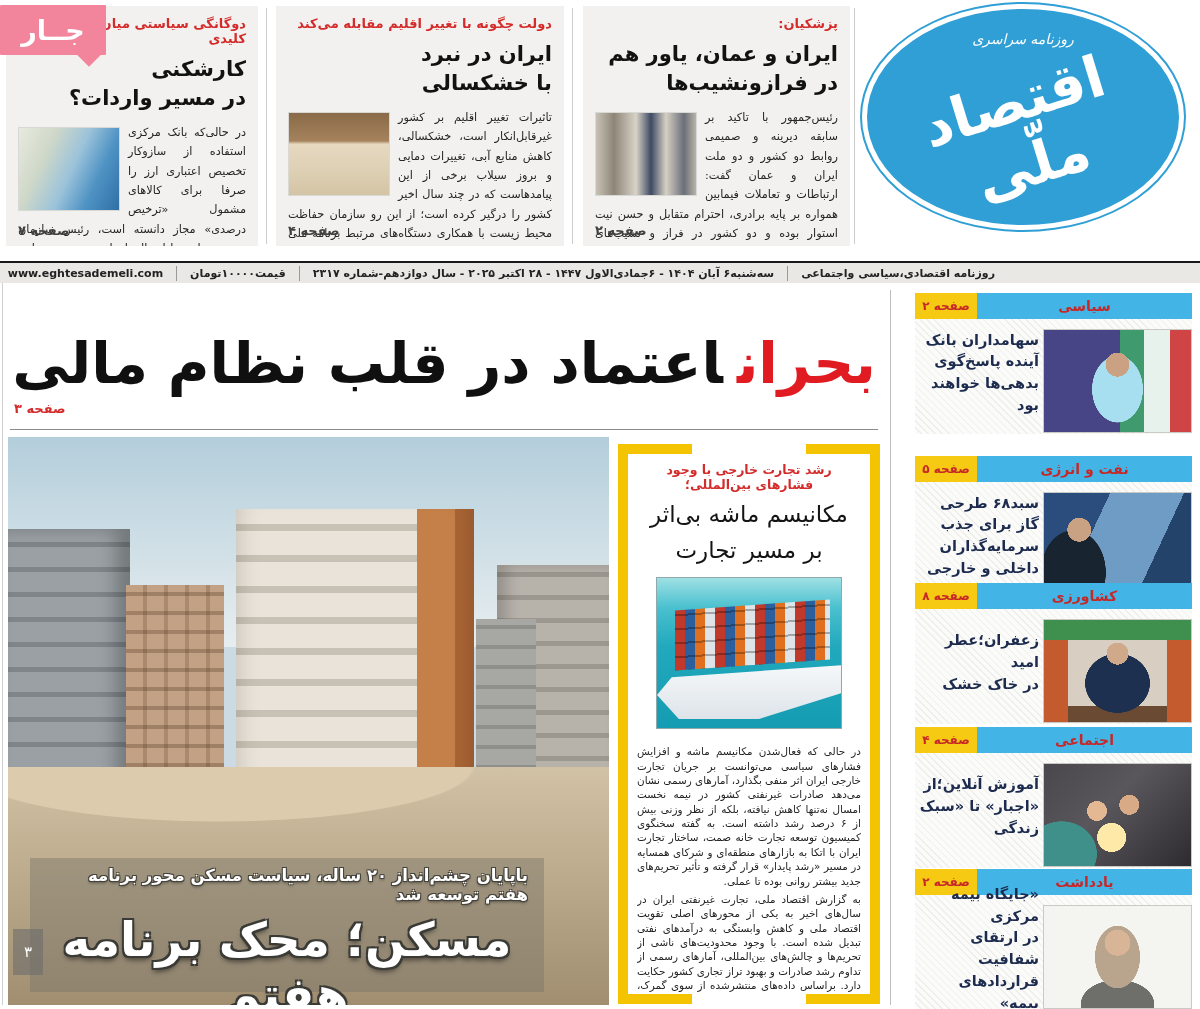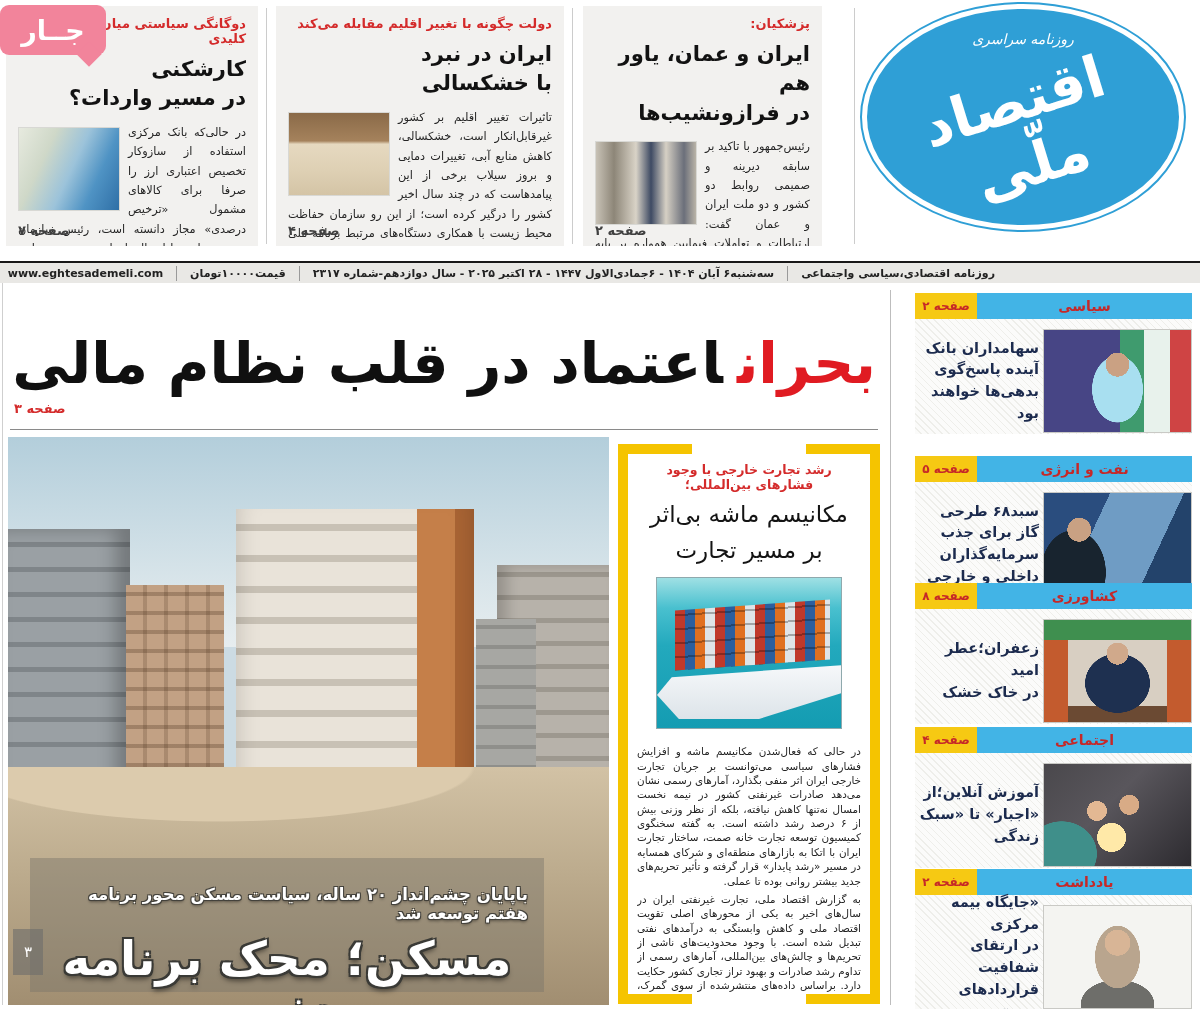--- a/index.html
+++ b/index.html
@@ -3,34 +3,34 @@
 <meta charset="utf-8">
 <style>
   * { margin:0; padding:0; box-sizing:border-box; }
   body { background:#ffffff; font-family:"DejaVu Sans", sans-serif; }
   #page { position:relative; width:1200px; height:1009px; background:#fff; overflow:hidden; direction:rtl; }
 
   
   .topbox { position:absolute; top:6px; height:240px; background:#f2f1ef; padding:10px 12px 8px; overflow:hidden; z-index:1; }
   #tb1 { left:6px;  width:252px; }
   #tb2 { left:276px; width:288px; }
-  #tb3 { left:583px; width:239px; }
+  #tb3 { left:583px; width:267px; }
   .tb-kicker { position:relative; z-index:3; color:#d42b2b; font-weight:bold; font-size:13px; text-align:right; }
   .tb-title  { margin-top:9px; font-weight:bold; font-size:21px; line-height:1.4; text-align:right; color:#121212; white-space:pre-line; letter-spacing:-0.5px; }
   .tb-body   { margin-top:9px; font-size:11.3px; line-height:1.72; color:#262626; text-align:justify; }
   .tb-img    { float:left; width:102px; height:84px; margin:4px 8px 3px 0; border:1px solid #d8d8d4; }
   .img-money { background:linear-gradient(115deg,#e7eadf 0%,#cfd8c8 28%,#9cc3da 52%,#4f93c4 74%,#2f6fa6 100%); }
   .img-dry   { background:linear-gradient(180deg,#8a6a48 0%,#a5825c 34%,#e6d9c0 38%,#ded0b4 70%,#d4c4a6 100%); }
   .img-meet  { background:linear-gradient(90deg,#c8c2b6 0%,#8d8678 18%,#d9d3c7 40%,#3e4a63 55%,#d6d0c4 70%,#6b6f7a 88%,#b9b3a7 100%); }
   .tb-page { position:absolute; left:12px; bottom:8px; color:#404040; font-weight:bold; font-size:13px; z-index:3; }
   .vsep { position:absolute; top:8px; height:236px; width:1px; background:#cccccc; }
   #vs1 { left:266px; } #vs2 { left:572px; } #vs3 { left:854px; }
 
   
-  .watermark { position:absolute; left:0; top:5px; width:106px; height:50px; background:#f2849b; border-radius:9px; z-index:2;
+  .watermark { position:absolute; left:0; top:5px; width:106px; height:50px; background:#f2849b; border-radius:1px; z-index:2;
                display:flex; align-items:center; justify-content:center; color:#fff; font-weight:bold; font-size:27px; }
   .watermark .tail { position:absolute; bottom:-8px; right:8px; width:18px; height:18px; background:#f2849b; transform:rotate(45deg); }
 
   
   .masthead { position:absolute; left:860px; top:2px; width:326px; height:230px;text-decoration:underline; }
   .masthead .ring { position:absolute; inset:0; border:2px solid #2f9fd6; border-radius:50%; background:#fff; }
   .masthead .disc { position:absolute; inset:7px; background:#2f9fd6; border-radius:50%; overflow:hidden; }
   .masthead .tagline { position:absolute; top:22px; left:0; right:0; text-align:center; color:#ffffff; font-size:14px; font-style:italic; }
   .masthead .logo-title { position:absolute; top:58px; left:6px; right:6px; text-align:center; color:#ffffff; font-size:57px; font-weight:bold; transform:rotate(-17deg); letter-spacing:2px; }
 
@@ -60,21 +60,21 @@
   .pm-b3 { position:absolute; left:228px; top:72px; width:238px; height:356px;
            background:linear-gradient(90deg,transparent 0 76%,#c57f49 76% 92%,#a96434 92% 100%),
                       repeating-linear-gradient(0deg,#e9e3d9 0 24px,#c8c1b5 24px 31px); box-shadow:inset 0 -20px 24px rgba(0,0,0,.18); }
   .pm-b4 { position:absolute; right:0; top:128px; width:112px; height:306px;
            background:repeating-linear-gradient(0deg,#b7b2aa 0 18px,#9d988f 18px 23px); box-shadow:inset 10px 0 14px rgba(0,0,0,.18); }
   .pm-b5 { position:absolute; left:468px; top:182px; width:60px; height:246px; background:repeating-linear-gradient(0deg,#a7a7a3 0 16px,#8f8f8b 16px 20px); }
   .pm-dirt { position:absolute; bottom:0; left:0; right:0; height:238px;
              background:radial-gradient(70% 90px at 35% 0%,#dccbad 0 60%,rgba(0,0,0,0) 61%),
                         linear-gradient(180deg,#d2c2a5 0%,#bcab8d 45%,#a18e71 100%); }
   .pm-band { position:absolute; top:421px; left:22px; width:514px; height:134px; background:rgba(122,117,106,.45); }
-  .pm-kicker { margin-top:27px; padding:0 16px; text-align:right; color:#fff; font-size:16.5px; font-weight:bold;
+  .pm-kicker { margin-top:8px; padding:0 16px; text-align:right; color:#fff; font-size:16.5px; font-weight:bold;
                text-shadow:1px 1px 0 #44423c,-1px 1px 0 #44423c,1px -1px 0 #44423c,-1px -1px 0 #44423c,0 2px 3px rgba(0,0,0,.45); }
   .pm-title  { margin-top:8px; text-align:center; color:#fff; font-size:47px; font-weight:bold; letter-spacing:-1px;
                text-shadow:2px 2px 0 #3a3a36,-2px 2px 0 #3a3a36,2px -2px 0 #3a3a36,-2px -2px 0 #3a3a36,0 4px 5px rgba(0,0,0,.5); }
   .pm-num { position:absolute; top:492px; left:5px; width:30px; height:46px; background:rgba(108,108,106,.6);
             color:#fff; display:flex; align-items:center; justify-content:center; font-size:15px; }
 
   
   .trade { position:absolute; left:618px; top:444px; width:262px; height:560px;padding-left:12px; }
   .trade .bar { position:absolute; background:#f5c400; }
   .bar-l { left:0; top:0; width:10px; height:100%; }
@@ -99,21 +99,21 @@
   
   .sidebar-item { position:absolute; left:915px; width:277px; height:141px;
                   background:repeating-linear-gradient(45deg,#fbfbfa 0 4px,#eeeeea 4px 5px); }
   #si-a { top:293px; } #si-b { top:438px;margin-top:18px; } #si-c { top:583px; } #si-d { top:727px; } #si-e { top:869px; height:140px; }
   .si-header { position:relative; height:26px; }
   .si-badge { position:absolute; left:0; top:0; width:62px; height:26px; background:#f6c913; color:#c62828;
               font-size:12px; font-weight:bold; display:flex; align-items:center; justify-content:center; }
   .si-section { position:absolute; left:62px; right:0; top:0; height:26px; background:#42b4e6; color:#c62828;
                 font-size:14px; font-weight:bold; display:flex; align-items:center; justify-content:center; }
   .si-photo { position:absolute; top:36px; right:0; width:149px; height:104px; border:1px solid #c9c9c5; }
-  .si-title { position:absolute; top:36px; left:0; width:124px; height:104px; display:flex; align-items:center; }
+  .si-title { position:absolute; top:28px; left:0; width:124px; height:104px; display:flex; align-items:center; }
   .si-title span { width:100%; text-align:right; font-size:14.5px; font-weight:bold; color:#1c2b4e; line-height:1.5; white-space:pre-line; letter-spacing:-0.3px; }
   .ph-a { background:radial-gradient(circle 12px at 50% 34%,#caa183 0 99%,rgba(0,0,0,0) 100%),
                      radial-gradient(ellipse 42px 55px at 50% 58%,#a8dff0 0 60%,rgba(0,0,0,0) 61%),
                      linear-gradient(90deg,#474585 0 52%,#3f9b6e 52% 68%,#e8f2ec 68% 86%,#cf4444 86% 100%); }
   .ph-b { background:radial-gradient(circle 12px at 24% 36%,#c9a183 0 99%,rgba(0,0,0,0) 100%),
                      radial-gradient(ellipse 46px 60px at 20% 78%,#18242f 0 70%,rgba(0,0,0,0) 71%),
                      linear-gradient(115deg,#2a4d7e 0 34%,#6f9cc4 34% 72%,#23436b 72% 100%); }
   .ph-c { background:linear-gradient(180deg,#3f8f4f 0 20%,rgba(0,0,0,0) 20%),
                      radial-gradient(circle 11px at 50% 33%,#d0a98b 0 99%,rgba(0,0,0,0) 100%),
                      radial-gradient(ellipse 46px 42px at 50% 62%,#1e3050 0 70%,rgba(0,0,0,0) 71%),

